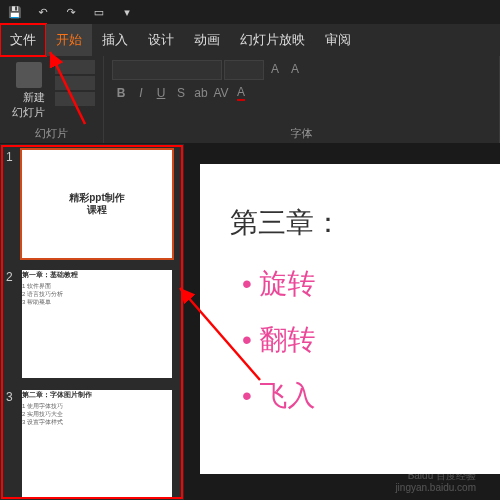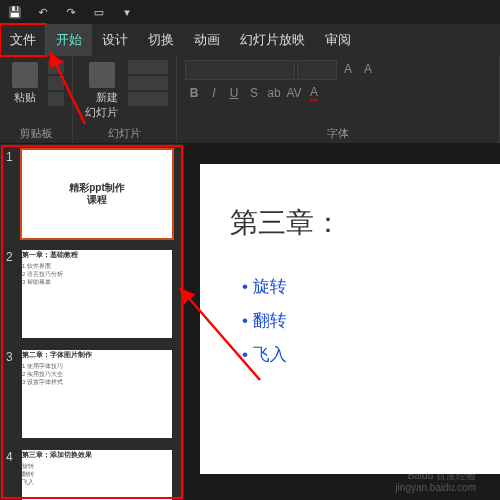--- a/index.html
+++ b/index.html
@@ -4,91 +4,77 @@
 <style>
 * { margin: 0; padding: 0; box-sizing: border-box; font-family: "Microsoft YaHei", sans-serif; }
 body { background: #2b2b2b; width: 500px; height: 500px; overflow: hidden; position: relative; }
 
 .titlebar { background: #1e1e1e; height: 24px; display: flex; align-items: center; padding: 0 8px; gap: 14px; }
 .titlebar .tb-icon { width: 14px; height: 14px; display: flex; align-items: center; justify-content: center; color: #ccc; font-size: 11px; }
 
 .menubar { background: #2b2b2b; height: 32px; display: flex; align-items: stretch; }
 .menu-item { padding: 0 10px; display: flex; align-items: center; color: #ddd; font-size: 13px; cursor: pointer; }
 .menu-item.file { outline: 2px solid #ff0000; outline-offset: -1px; }
-.menu-item.active { background: #3f3f3f; color: #5eead4; }
+.menu-item.active { background: #3f3f3f; color: #f97316; }
 
 .ribbon { background: #2b2b2b; height: 88px; border-bottom: 1px solid #1a1a1a; display: flex; }
 .ribbon-group { border-right: 1px solid #3a3a3a; padding: 4px 8px 2px; display: flex; flex-direction: column; justify-content: space-between; }
 .ribbon-group-label { text-align: center; font-size: 11px; color: #999; padding-top: 2px; }
 .ribbon-row { display: flex; gap: 6px; align-items: flex-start; }
 .big-btn { display: flex; flex-direction: column; align-items: center; gap: 2px; color: #ccc; font-size: 11px; cursor: pointer; padding: 2px 4px; }
 .big-btn .icn { width: 26px; height: 26px; background: #555; border-radius: 2px; }
 .small-btns { display: flex; flex-direction: column; gap: 2px; }
 .sm-icn { width: 16px; height: 14px; background: #4a4a4a; opacity: 0.6; }
 .font-group .frow { display: flex; gap: 2px; margin-bottom: 4px; }
 .font-select { background: #3a3a3a; border: 1px solid #555; height: 20px; width: 110px; opacity: 0.5; }
 .font-size { background: #3a3a3a; border: 1px solid #555; height: 20px; width: 40px; opacity: 0.5; }
 .fmt-btn { width: 18px; height: 18px; color: #888; font-size: 12px; display: flex; align-items: center; justify-content: center; }
 
 .workspace { display: flex; height: calc(500px - 24px - 32px - 88px); }
 
 .thumb-panel { width: 186px; background: #2b2b2b; padding: 6px; outline: 2px solid #ff0000; outline-offset: -3px; }
 .thumb-row { display: flex; gap: 6px; margin-bottom: 12px; }
 .thumb-num { color: #ccc; font-size: 12px; width: 10px; }
-.thumb { width: 150px; height: 88px; background: #fff; font-size: 8px; color: #333; display: flex; flex-direction: column; }
+.thumb { width: 150px; height: 108px; background: #fff; font-size: 8px; color: #333; display: flex; flex-direction: column; }
 .thumb.selected { outline: 2px solid #d04a1a; }
 .thumb .ttl { font-weight: bold; text-align: center; font-size: 10px; line-height: 1.2; }
 .thumb .sub { font-weight: bold; font-size: 7px; margin-bottom: 3px; }
 .thumb .bul { font-size: 6px; color: #666; line-height: 1.3; }
 
 .slide-area { flex: 1; background: #1a1a1a; display: flex; align-items: flex-start; justify-content: flex-start; padding: 20px 0 0 16px; }
 .slide { background: #fff; width: 300px; height: 310px; padding: 40px 20px 20px 30px; }
-.slide-title { font-size: 28px; color: #333; margin-bottom: 28px; }
-.slide-bullets { font-size: 17px; color: #1d4ed8; line-height: 2; padding-left: 12px; }
+.slide-title { font-size: 28px; color: #333; margin-bottom: 14px; }
+.slide-bullets { font-size: 28px; color: #ec4899; line-height: 2; padding-left: 12px; }
 
 svg.arrow { position: absolute; pointer-events: none; }
 
 .watermark { position: absolute; right: 24px; bottom: 6px; color: rgba(255,255,255,0.25); font-size: 10px; text-align: right; line-height: 1.2; }
 </style>
 </head>
 <body>
 
 <div class="titlebar">
   <span class="tb-icon">💾</span>
   <span class="tb-icon">↶</span>
   <span class="tb-icon">↷</span>
   <span class="tb-icon">▭</span>
   <span class="tb-icon">▾</span>
 </div>
 
 <div class="menubar">
   <div class="menu-item file">文件</div>
   <div class="menu-item active">开始</div>
+  <div class="menu-item">插入</div>
   <div class="menu-item">设计</div>
-  <div class="menu-item">切换</div>
   <div class="menu-item">动画</div>
   <div class="menu-item">幻灯片放映</div>
   <div class="menu-item">审阅</div>
 </div>
 
 <div class="ribbon">
-  <div class="ribbon-group">
-    <div class="ribbon-row">
-      <div class="big-btn">
-        <div class="icn"></div>
-        <span>粘贴</span>
-      </div>
-      <div class="small-btns">
-        <div class="sm-icn"></div>
-        <div class="sm-icn"></div>
-        <div class="sm-icn"></div>
-      </div>
-    </div>
-    <div class="ribbon-group-label">剪贴板</div>
-  </div>
 
   <div class="ribbon-group">
     <div class="ribbon-row">
       <div class="big-btn">
         <div class="icn"></div>
         <span style="white-space:pre-line;text-align:right;">新建
 幻灯片</span>
       </div>
       <div class="small-btns">
         <div class="sm-icn" style="width:40px;"></div>

